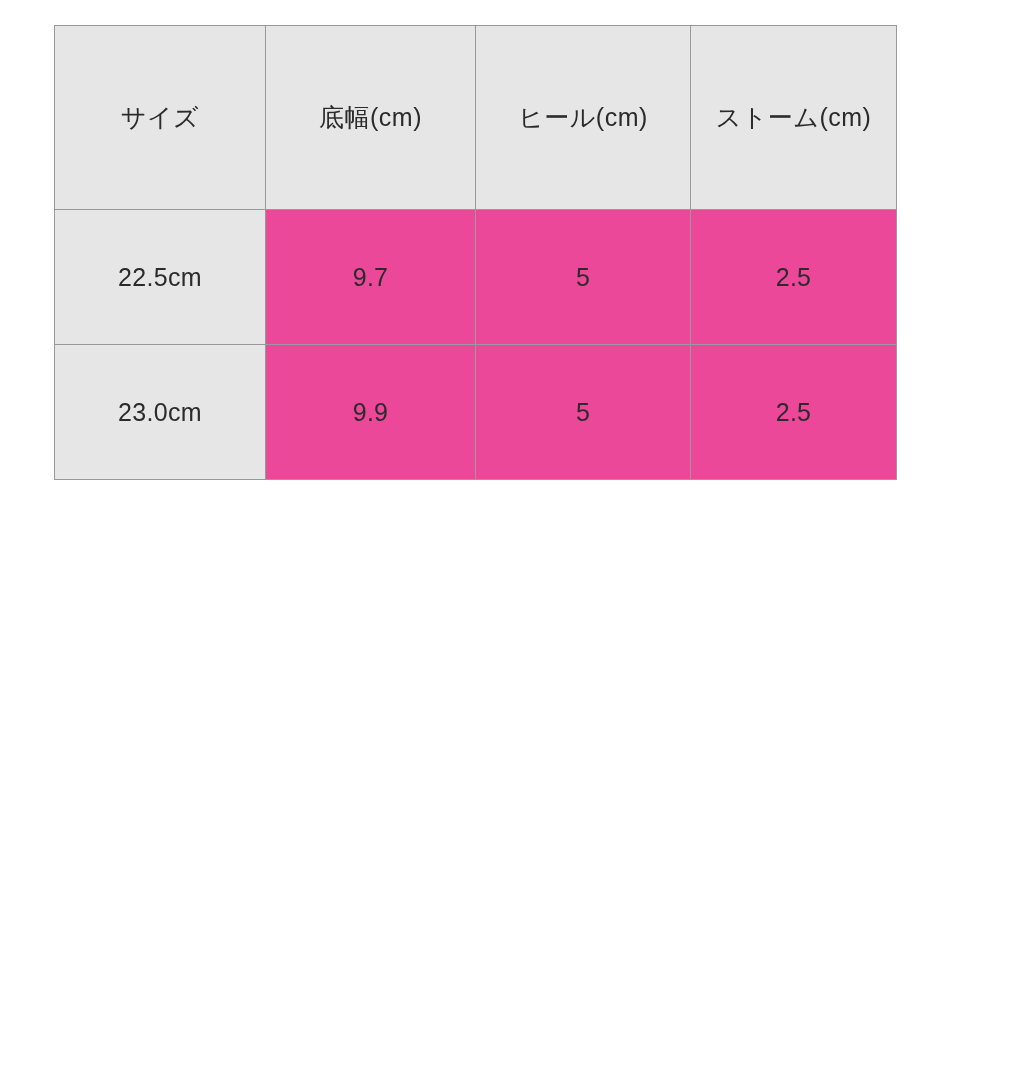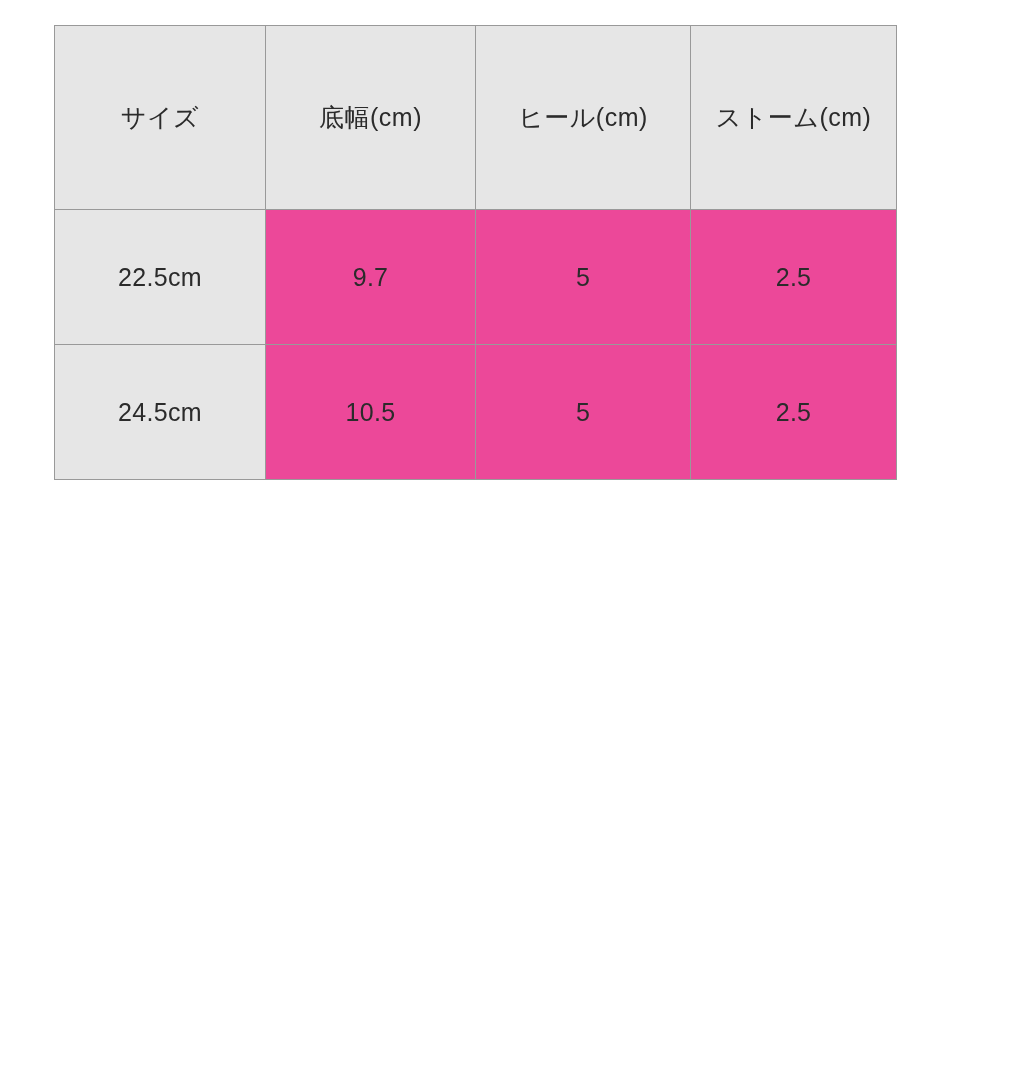--- a/index.html
+++ b/index.html
@@ -121,24 +121,24 @@
           </td>
           <td>
             <span class="cell-label">5</span>
           </td>
           <td>
             <span class="cell-label">2.5</span>
           </td>
         </tr>
         <tr>
           <td class="rowhead">
-            <span class="cell-label">24.5cm</span>
+            <span class="cell-label">23.0cm</span>
           </td>
           <td>
-            <span class="cell-label">10.5</span>
+            <span class="cell-label">9.9</span>
           </td>
           <td>
             <span class="cell-label">5</span>
           </td>
           <td>
             <span class="cell-label">2.5</span>
           </td>
         </tr>
       </tbody>
     </table>

